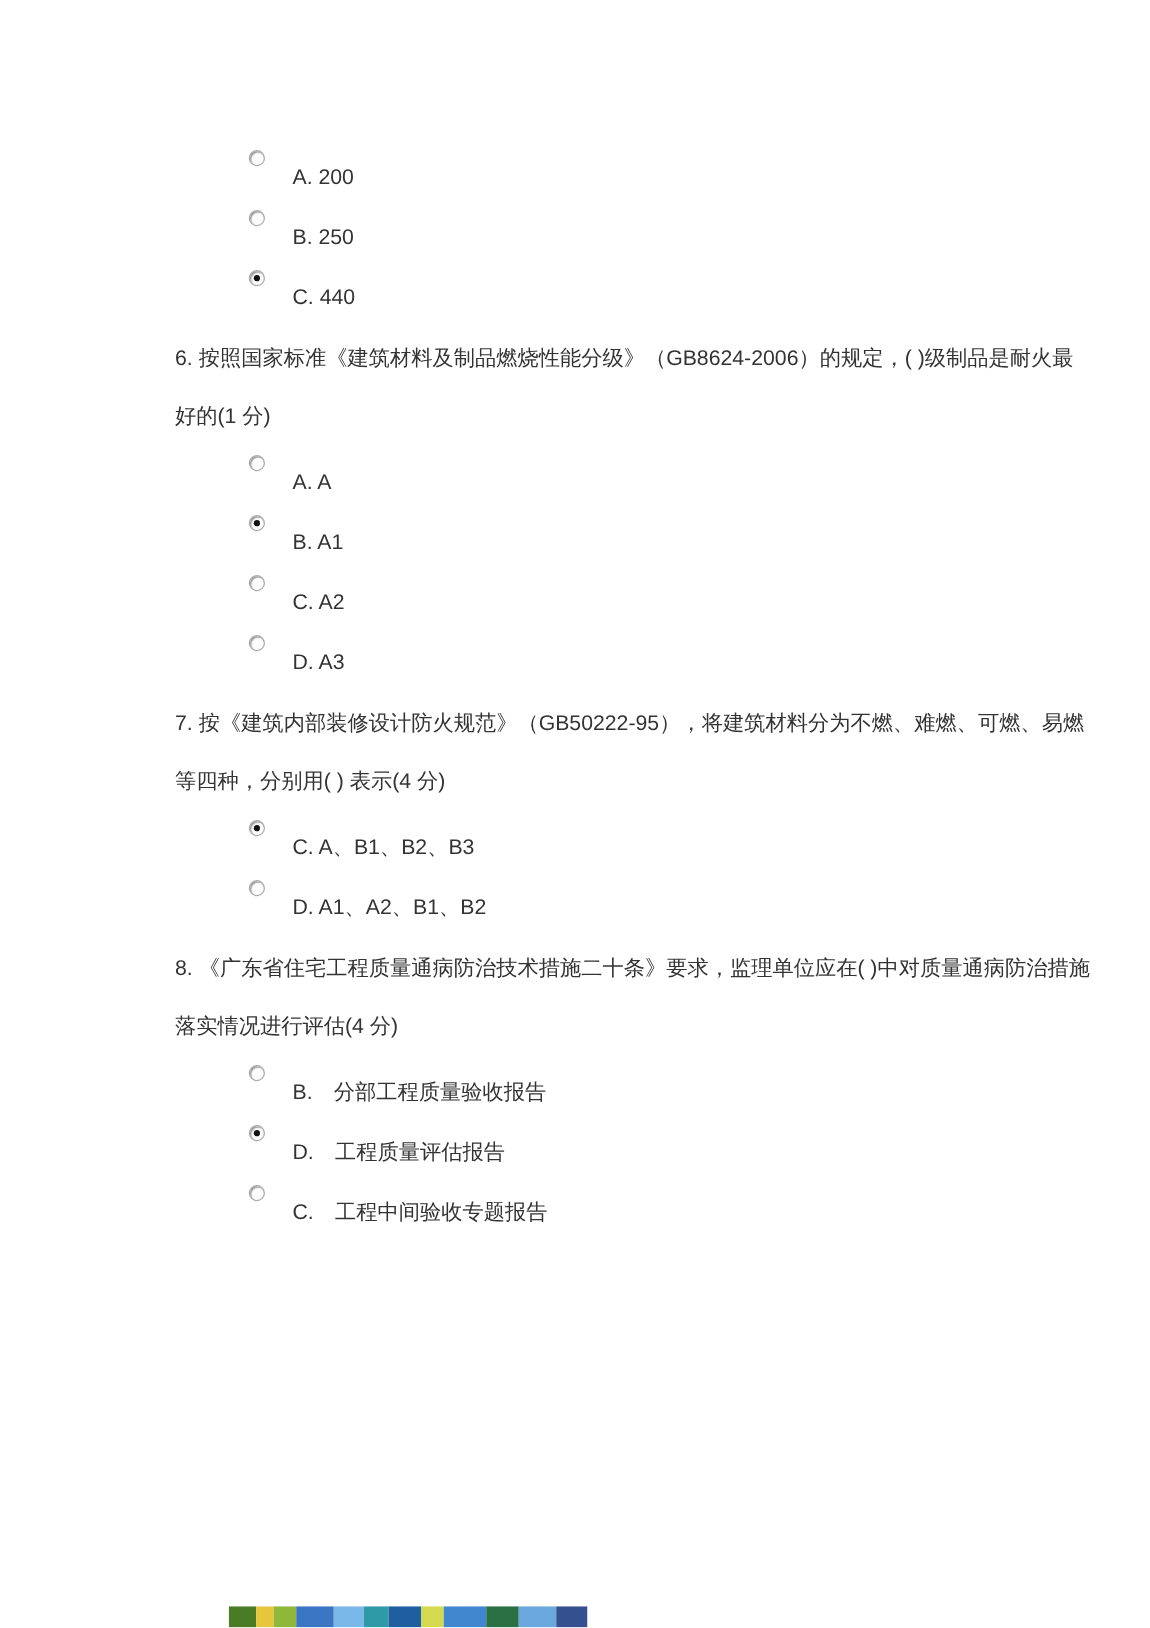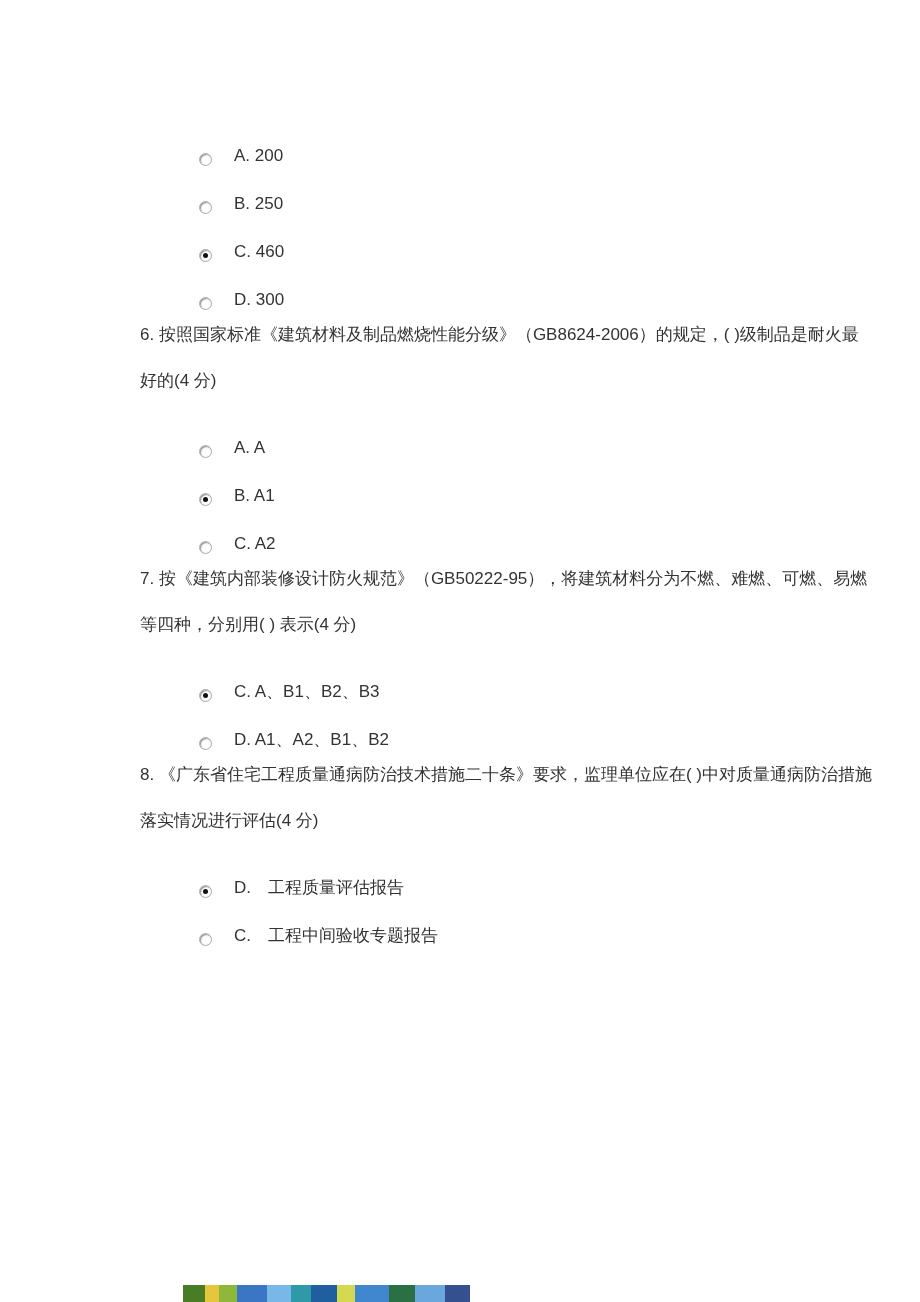--- a/index.html
+++ b/index.html
@@ -17,21 +17,21 @@
   .question-heading { margin-top: 2px; }
   .q-line {
     font-size: 17px;
     line-height: 46px;
     white-space: nowrap;
     color: #333333;
   }
   .options { margin-top: 6px; }
   .option-row {
     display: flex;
-    align-items: flex-end;
+    align-items: flex-start;
     height: 48px;
     padding-left: 59px;
   }
   .radio {
     width: 13px;
     height: 13px;
     margin-top: 2px;
     border-radius: 50%;
     border: 1px solid #aaaaaa;
     background: #fdfdfd;
@@ -76,46 +76,46 @@
       <div class="option-row">
         <span class="radio"></span>
         <span class="opt-label">A. 200</span>
       </div>
       <div class="option-row">
         <span class="radio"></span>
         <span class="opt-label">B. 250</span>
       </div>
       <div class="option-row">
         <span class="radio selected"></span>
-        <span class="opt-label">C. 460</span>
-      </div>
-      <div class="option-row">
-        <span class="radio"></span>
-        <span class="opt-label">D. 300</span>
+        <span class="opt-label">C. 440</span>
       </div>
     </div>
   </div>
 
   <div class="question">
     <div class="question-heading">
       <div class="q-line">6. 按照国家标准《建筑材料及制品燃烧性能分级》（GB8624-2006）的规定，( )级制品是耐火最</div>
-      <div class="q-line">好的(4 分)</div>
+      <div class="q-line">好的(1 分)</div>
     </div>
     <div class="options">
       <div class="option-row">
         <span class="radio"></span>
         <span class="opt-label">A. A</span>
       </div>
       <div class="option-row">
         <span class="radio selected"></span>
         <span class="opt-label">B. A1</span>
       </div>
       <div class="option-row">
         <span class="radio"></span>
         <span class="opt-label">C. A2</span>
+      </div>
+      <div class="option-row">
+        <span class="radio"></span>
+        <span class="opt-label">D. A3</span>
       </div>
     </div>
   </div>
 
   <div class="question">
     <div class="question-heading">
       <div class="q-line">7. 按《建筑内部装修设计防火规范》（GB50222-95），将建筑材料分为不燃、难燃、可燃、易燃</div>
       <div class="q-line">等四种，分别用( ) 表示(4 分)</div>
     </div>
     <div class="options">
@@ -129,20 +129,24 @@
       </div>
     </div>
   </div>
 
   <div class="question">
     <div class="question-heading">
       <div class="q-line">8. 《广东省住宅工程质量通病防治技术措施二十条》要求，监理单位应在( )中对质量通病防治措施</div>
       <div class="q-line">落实情况进行评估(4 分)</div>
     </div>
     <div class="options">
+      <div class="option-row">
+        <span class="radio"></span>
+        <span class="opt-label">B.　分部工程质量验收报告</span>
+      </div>
       <div class="option-row">
         <span class="radio selected"></span>
         <span class="opt-label">D.　工程质量评估报告</span>
       </div>
       <div class="option-row">
         <span class="radio"></span>
         <span class="opt-label">C.　工程中间验收专题报告</span>
       </div>
     </div>
   </div>

